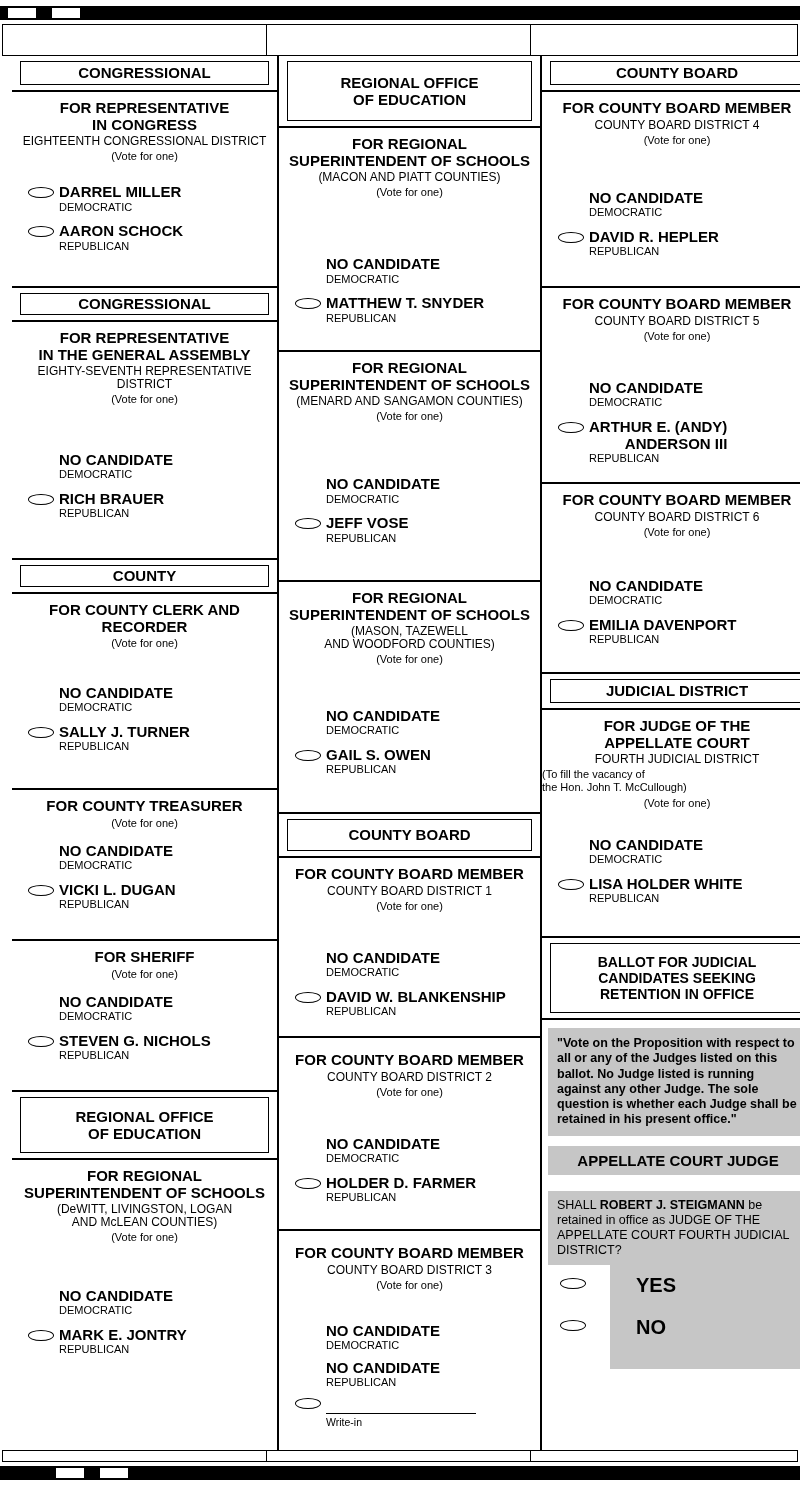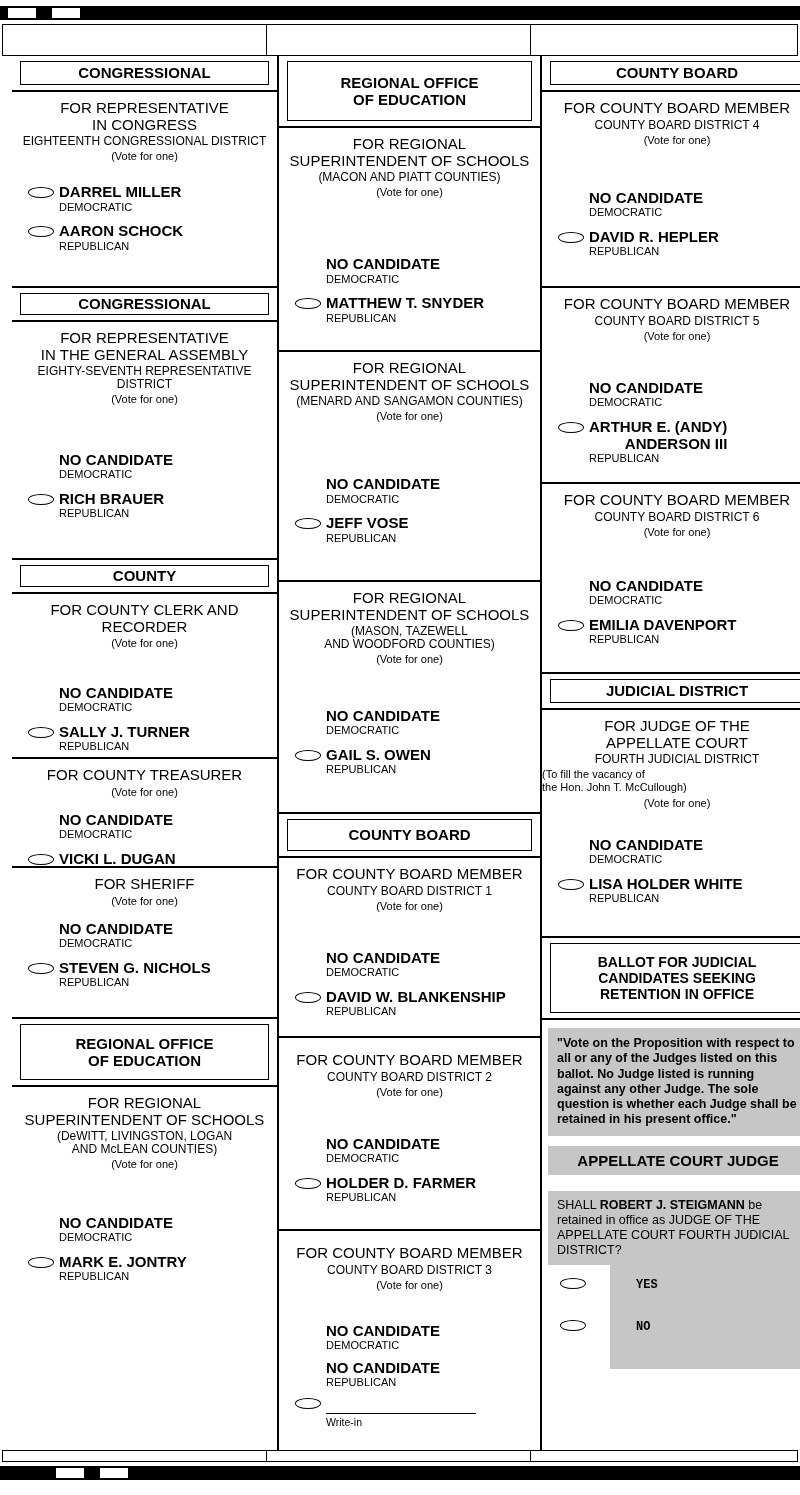--- a/index.html
+++ b/index.html
@@ -34,21 +34,21 @@
   .band-box {
     border:1px solid #000; width:100%; height:100%;
     display:flex; align-items:center; justify-content:center;
     text-align:center; font-weight:bold; font-size:15px; line-height:1.15;
     white-space:pre-line;
   }
   .band-box.lg { font-size:14px; }
 
   .race { border-bottom:2px solid #000; padding-top:8px; overflow:hidden; }
   .race.last { border-bottom:none; }
-  .race-title { font-weight:normal; font-size:15px; line-height:1.1; text-align:center; white-space:pre-line; }
+  .race-title { font-weight:bold; font-size:15px; line-height:1.1; text-align:center; white-space:pre-line; }
   .race-sub   { font-size:12px; line-height:1.1; text-align:center; white-space:pre-line; margin-top:2px; }
   .race-note2 { font-size:11px; line-height:1.2; white-space:pre-line; margin-top:2px; }
   .race-note  { font-size:11px; line-height:1.2; text-align:center; margin-top:2px; }
 
   .cand { display:flex; margin-bottom:8px; }
   .oval-cell { width:47px; min-width:47px; padding-left:16px; padding-top:4px; }
   .oval { width:26px; height:11px; border:1.5px solid #000; border-radius:50%; background:#fff; }
   .cand-name  { font-weight:bold; font-size:15px; line-height:1.15; white-space:pre-line;text-align:right; }
   .cand-party { font-size:11px; line-height:1.25; }
 
@@ -69,21 +69,21 @@
   }
   .question-box {
     margin:16px 4px 0 6px; padding:7px 9px 6px;
     font-size:12.5px; line-height:1.22;
   }
   .question-box .b { font-weight:bold; }
   .vote-row { display:flex; margin:0 4px 0 6px; height:42px; }
   .vote-row.filler { height:20px; }
   .vote-oval-cell { width:62px; min-width:62px; background:#fff; padding:13px 0 0 12px; }
   .vote-label-cell { flex:1; padding:9px 0 0 26px; }
-  .vote-label { font-weight:bold; font-size:12px;font-family:Liberation Mono, monospace; }
+  .vote-label { font-weight:bold; font-size:20px; }
 </style>
 </head>
 <body>
 
 <div class="timing-bar top">
   <div class="timing-box" style="left:8px"></div>
   <div class="timing-box" style="left:52px"></div>
 </div>
 <div class="grid-row top">
   <div class="cell c1"></div>
@@ -153,21 +153,21 @@
             <div class="cand-party">REPUBLICAN</div>
           </div>
         </div>
       </div>
     </section>
 
     <section class="band" style="height:34px">
       <div class="band-box">COUNTY</div>
     </section>
 
-    <section class="race" style="height:165px">
+    <section class="race" style="height:196px">
       <div class="race-title">FOR COUNTY CLERK AND
 RECORDER</div>
       <div class="race-note">(Vote for one)</div>
       <div class="cands" style="margin-top:34px">
         <div class="cand">
           <div class="oval-cell"></div>
           <div>
             <div class="cand-name">NO CANDIDATE</div>
             <div class="cand-party">DEMOCRATIC</div>
           </div>
@@ -177,21 +177,21 @@
               <div class="oval"></div>
             </div>
           <div>
             <div class="cand-name">SALLY J. TURNER</div>
             <div class="cand-party">REPUBLICAN</div>
           </div>
         </div>
       </div>
     </section>
 
-    <section class="race" style="height:109px">
+    <section class="race" style="height:151px">
       <div class="race-title">FOR COUNTY TREASURER</div>
       <div class="race-note">(Vote for one)</div>
       <div class="cands" style="margin-top:12px">
         <div class="cand">
           <div class="oval-cell"></div>
           <div>
             <div class="cand-name">NO CANDIDATE</div>
             <div class="cand-party">DEMOCRATIC</div>
           </div>
         </div>

